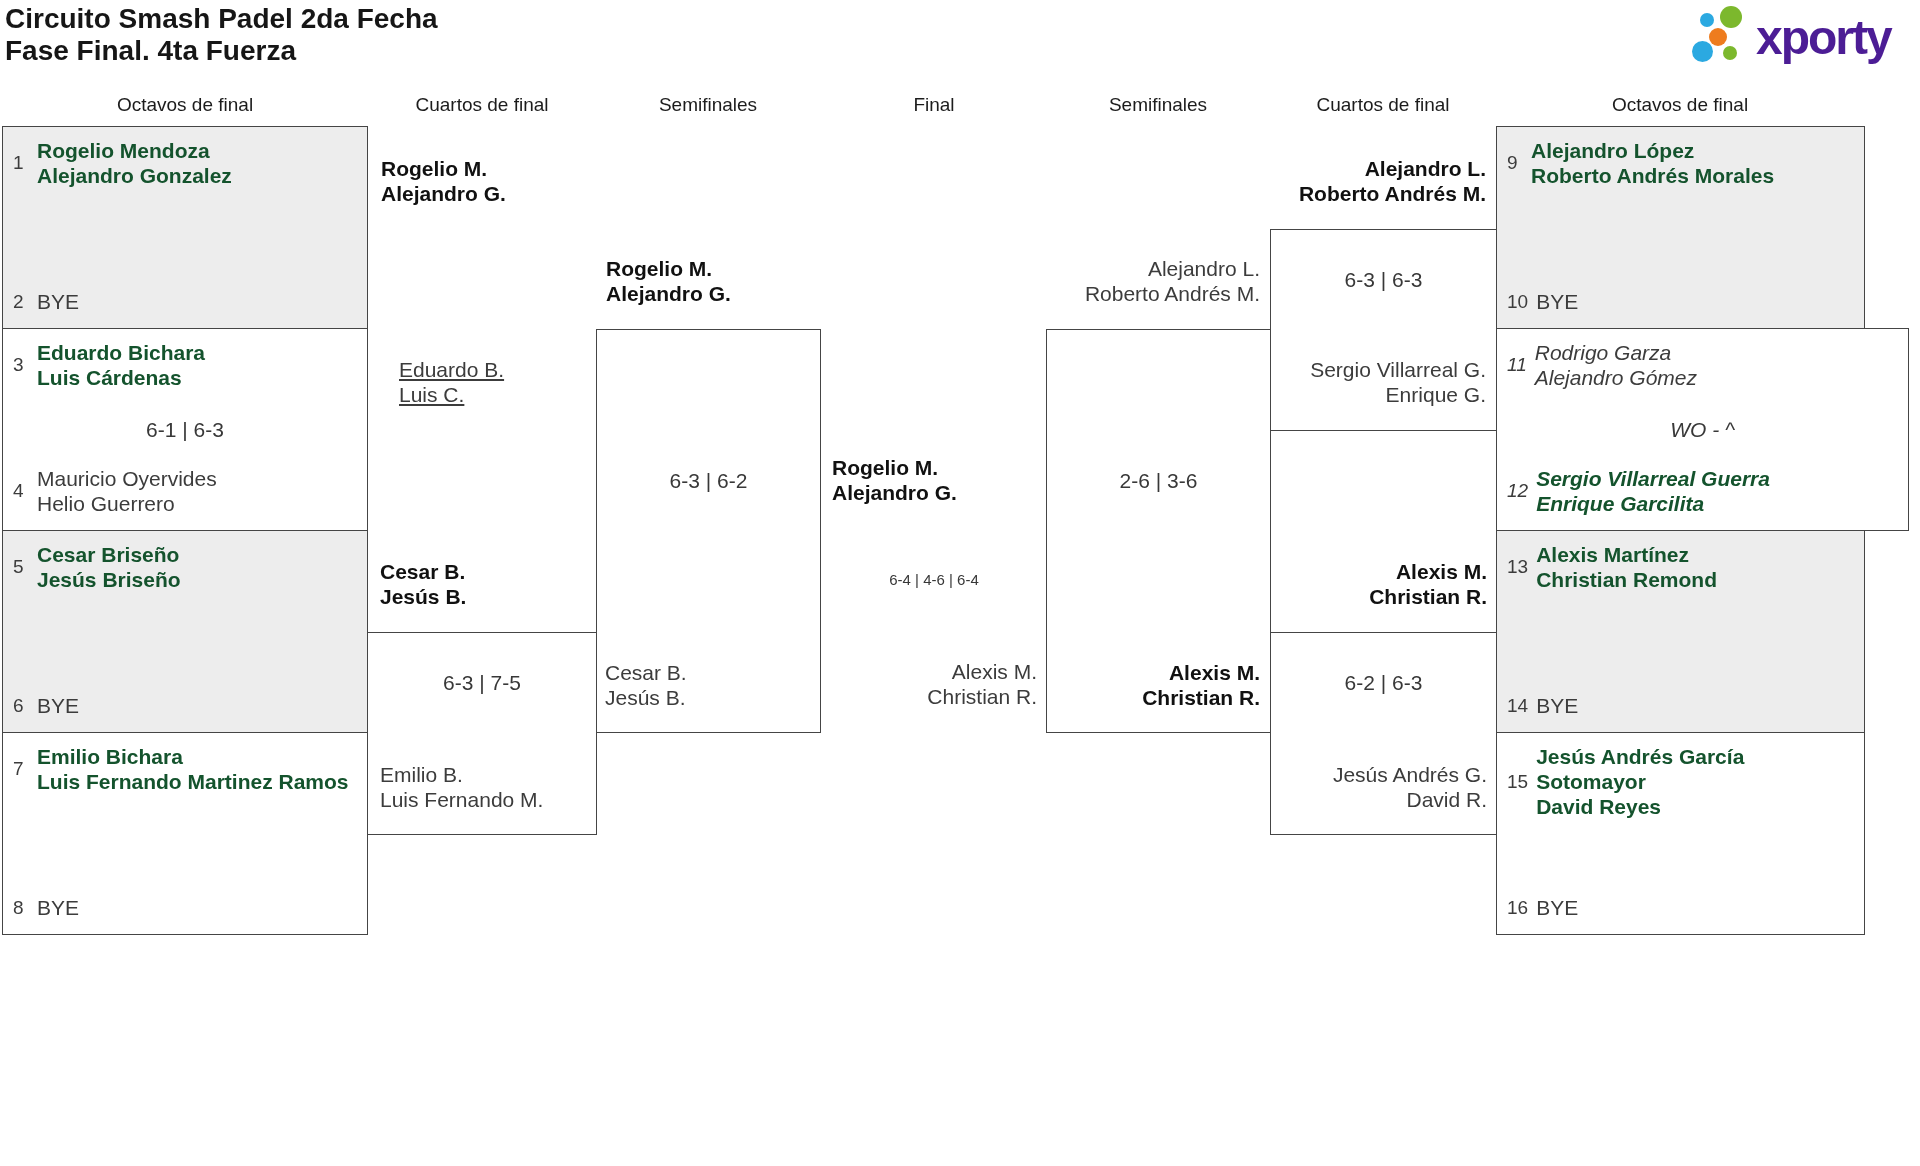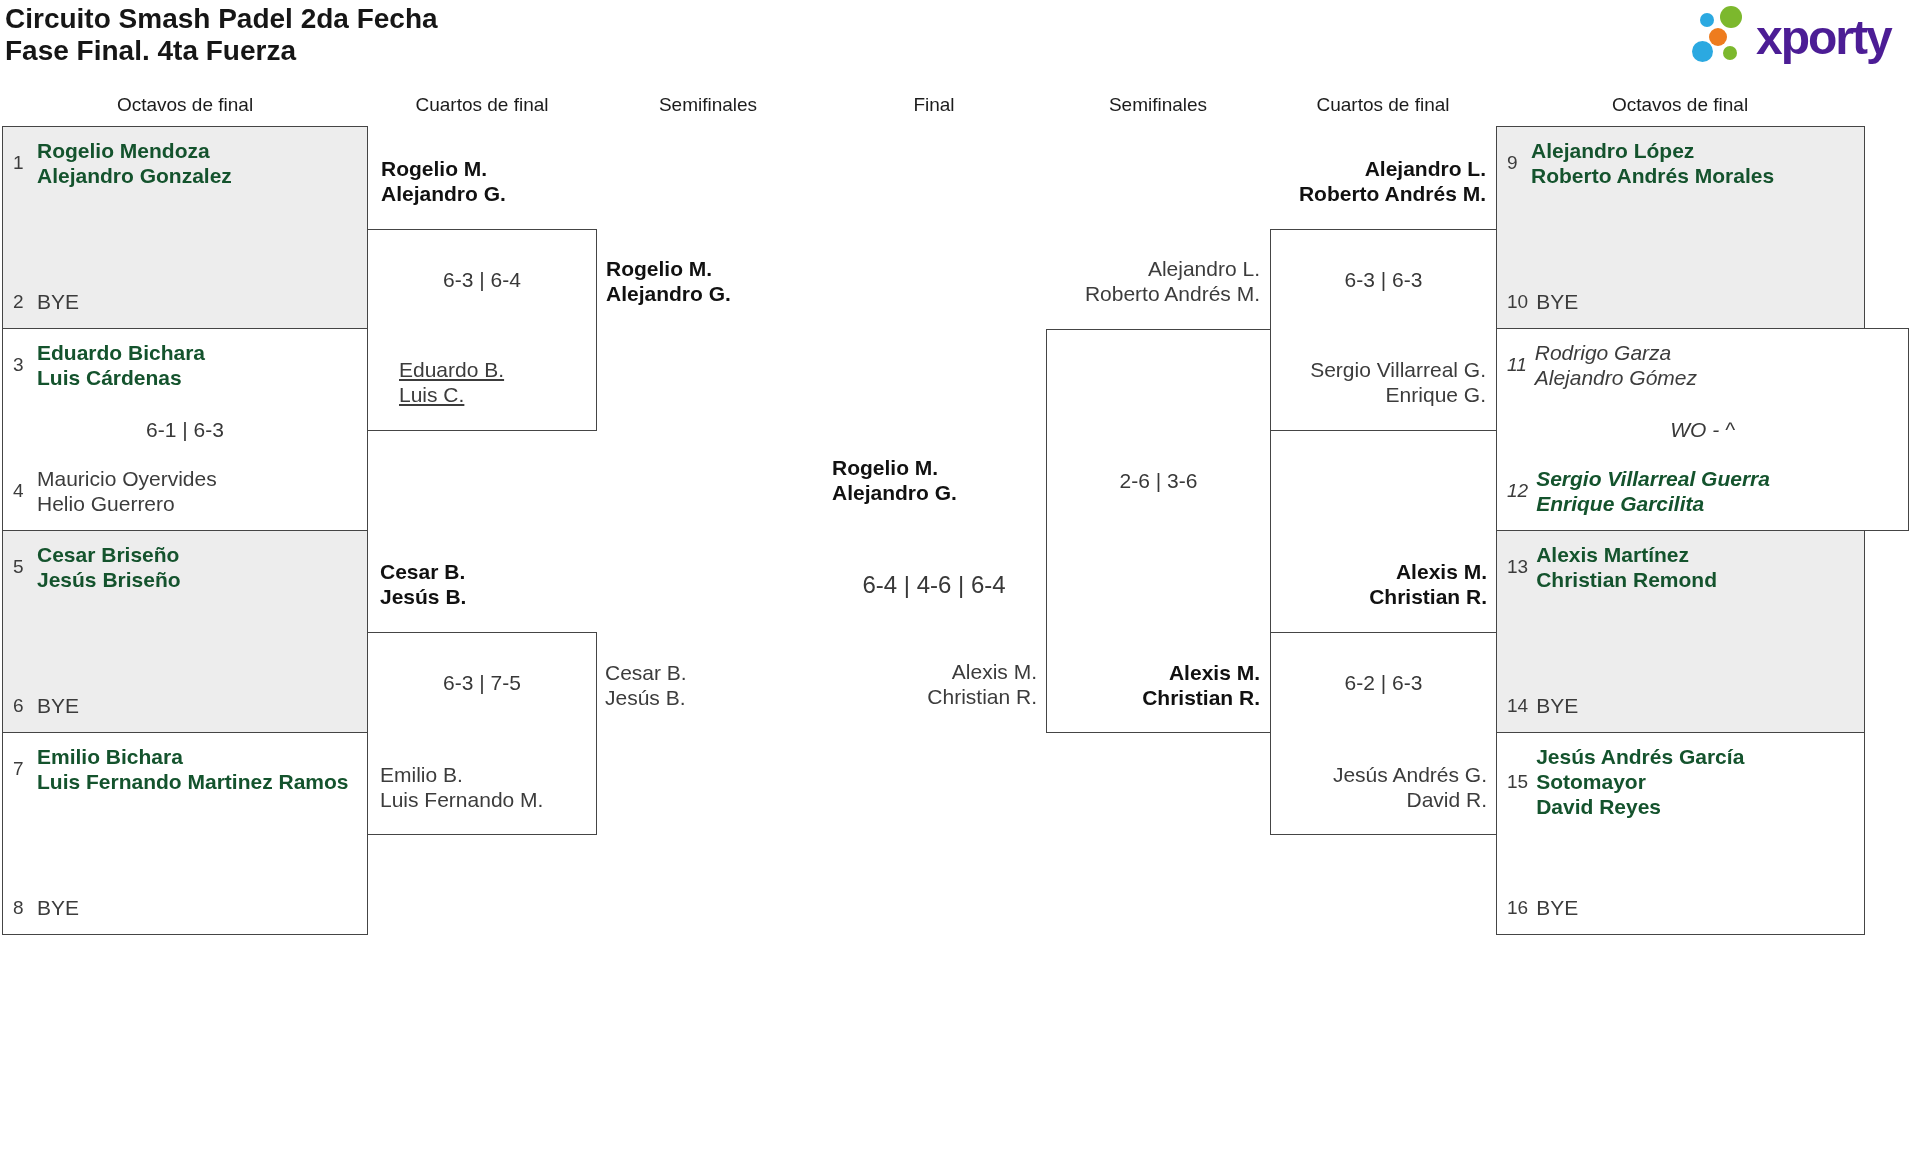--- a/index.html
+++ b/index.html
@@ -53,21 +53,21 @@
   .score { position:absolute; left:0; right:0; text-align:center; font-size:21px; color:#383838; }
   .score.mid { top:50%;   transform:translateY(-50%); }
   .score.q   { top:25%;   transform:translateY(-50%); }
   .score.s   { top:37.5%; transform:translateY(-50%); }
   
   .tlabel { position:absolute; font-size:21px; line-height:25px; color:#3c3c3c; }
   .tlabel.b { font-weight:700; color:#111; }
   .tlabel.right { text-align:right; }
   .tlabel span { display:block; }
   .final-score { position:absolute; left:822px; width:224px; top:571px; text-align:center;
-    font-size:24px; color:#383838; }
+    font-size:15px; color:#383838; }
 </style>
 </head>
 <body>
 
 <div id="stage">
 
   <div class="page-title">
     <div>Circuito Smash Padel 2da Fecha</div>
     <div>Fase Final. 4ta Fuerza</div>
   </div>
@@ -151,27 +151,27 @@
     </div>
     <div class="slot bot">
       <span class="seed">8</span>
       <span class="names">
         <span>BYE</span>
         <span></span>
       </span>
     </div>
   </div>
 
-  <div class="box bE">
-    <div class="score q">6-3 | 6-4</div>
-  </div>
   <div class="box bF">
     <div class="score q">6-3 | 7-5</div>
   </div>
 
+  <div class="box bG">
+    <div class="score s">6-3 | 6-2</div>
+  </div>
   <div class="box bH">
     <div class="score s">2-6 | 3-6</div>
   </div>
 
   <div class="box bI">
     <div class="score q">6-3 | 6-3</div>
   </div>
   <div class="box bJ">
     <div class="score q">6-2 | 6-3</div>
   </div>

